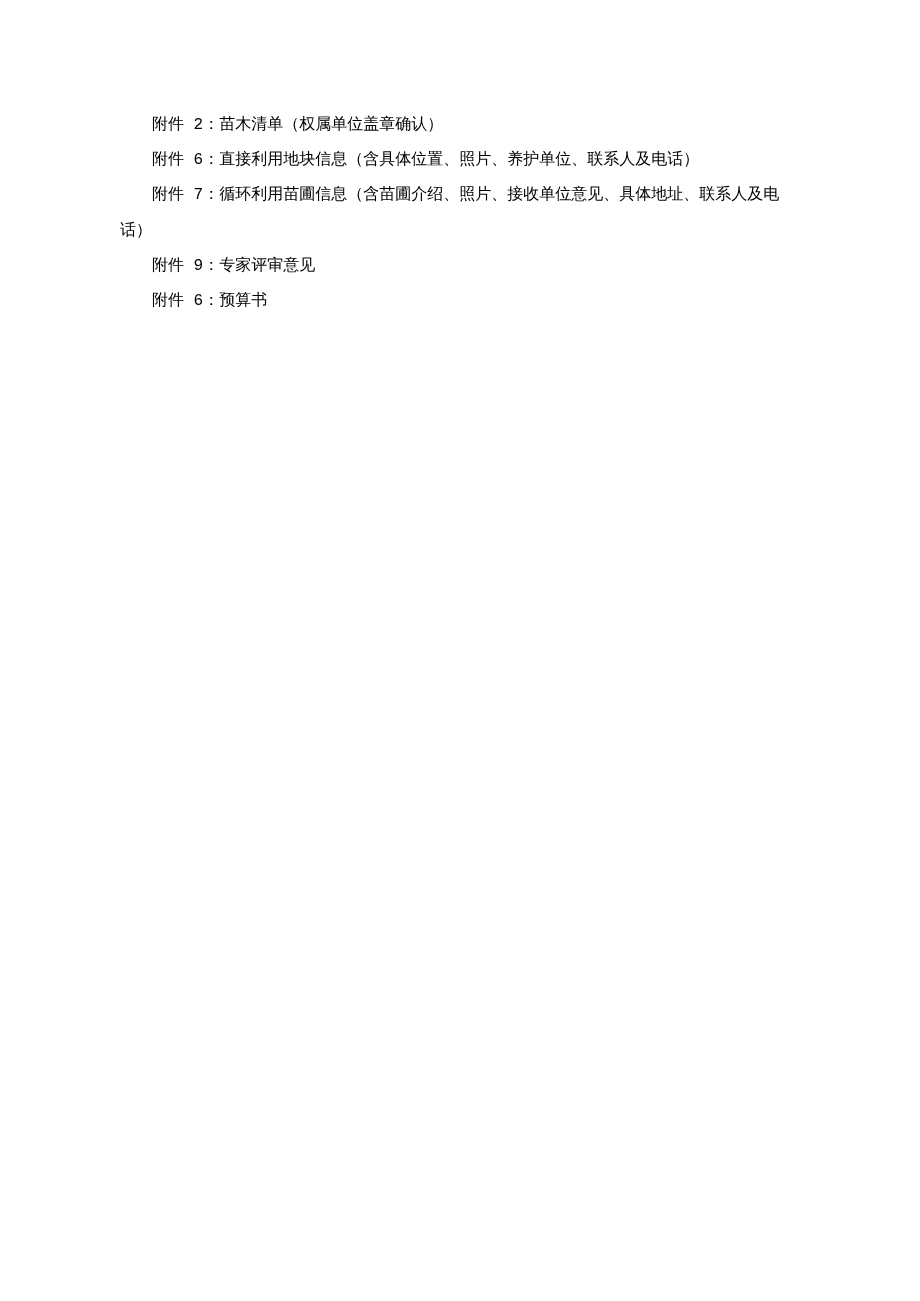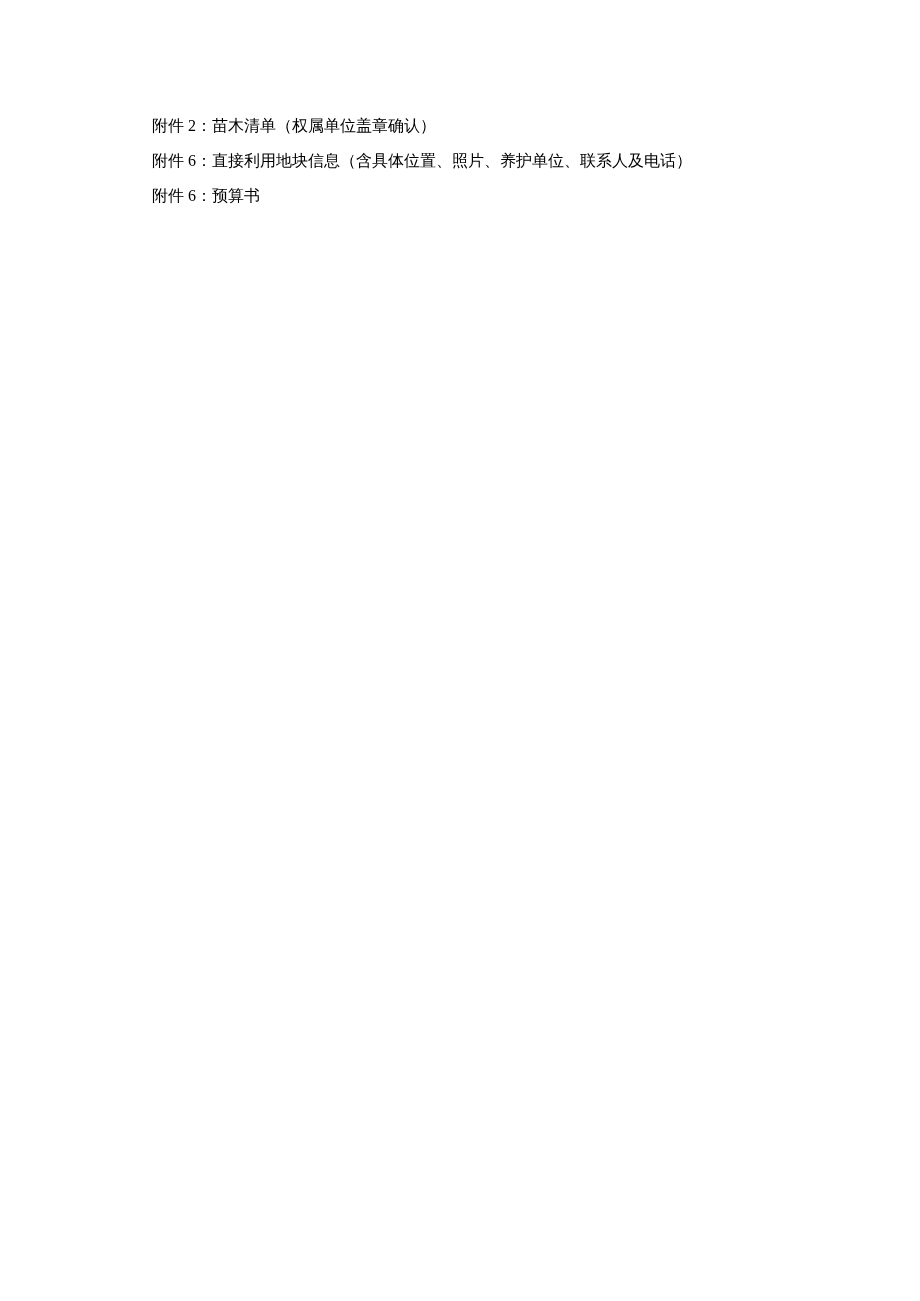--- a/index.html
+++ b/index.html
@@ -1,18 +1,19 @@
 <!DOCTYPE html>
 <html><head>
   <meta charset="utf-8">
   <style>
     * {
       margin: 0;
       padding: 0;
       box-sizing: border-box;
+      font-family: Liberation Mono, monospace;
     }
     body {
       width: 920px;
       height: 1301px;
       background: #ffffff;
       font-family: "SimSun", "宋体", serif;
       font-size: 16px;
       color: #000000;
       padding-top: 108px;
       padding-left: 120px;
@@ -28,15 +29,21 @@
 <body>
 
 <div>
   <p class="attachment-line">
     <span>附件 2：</span><span>苗木清单（权属单位盖章确认）</span>
   </p>
   <p class="attachment-line">
     <span>附件 6：</span><span>直接利用地块信息（含具体位置、照片、养护单位、联系人及电话）</span>
   </p>
   <p class="attachment-line">
+    <span>附件 7：</span><span>循环利用苗圃信息（含苗圃介绍、照片、接收单位意见、具体地址、联系人及电话）</span>
+  </p>
+  <p class="attachment-line">
+    <span>附件 9：</span><span>专家评审意见</span>
+  </p>
+  <p class="attachment-line">
     <span>附件 6：</span><span>预算书</span>
   </p>
 </div>
 
 </body></html>

